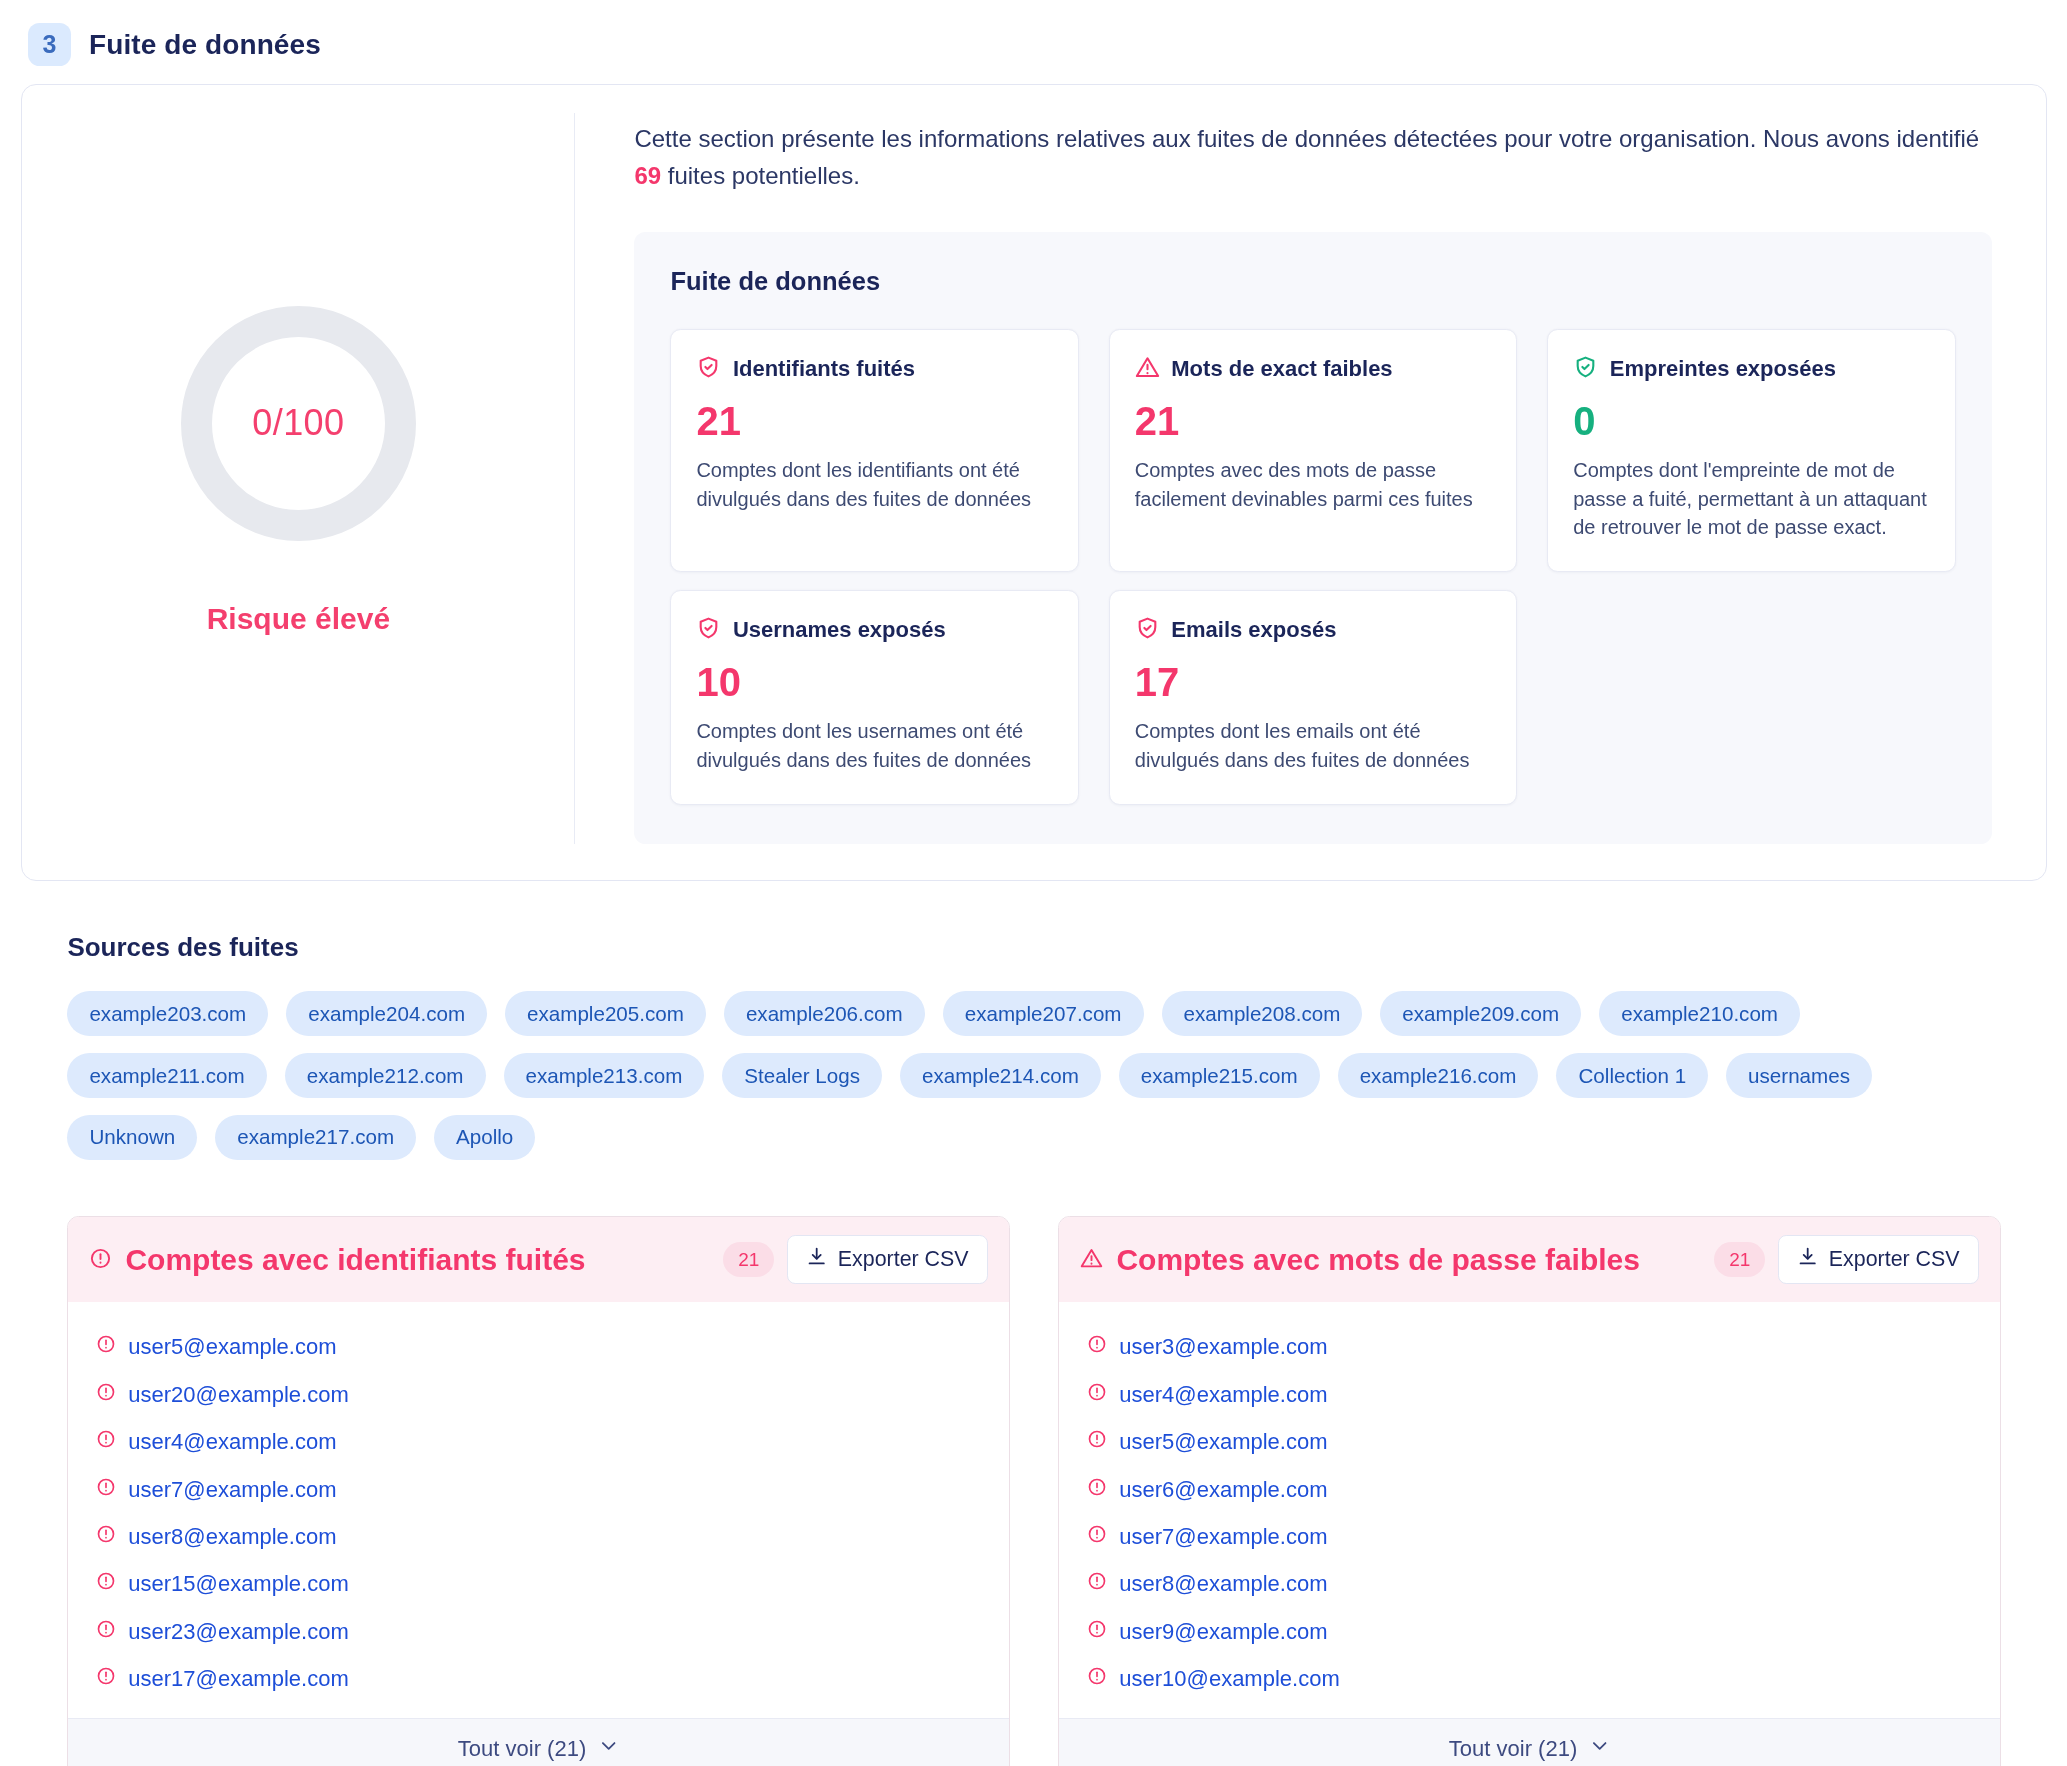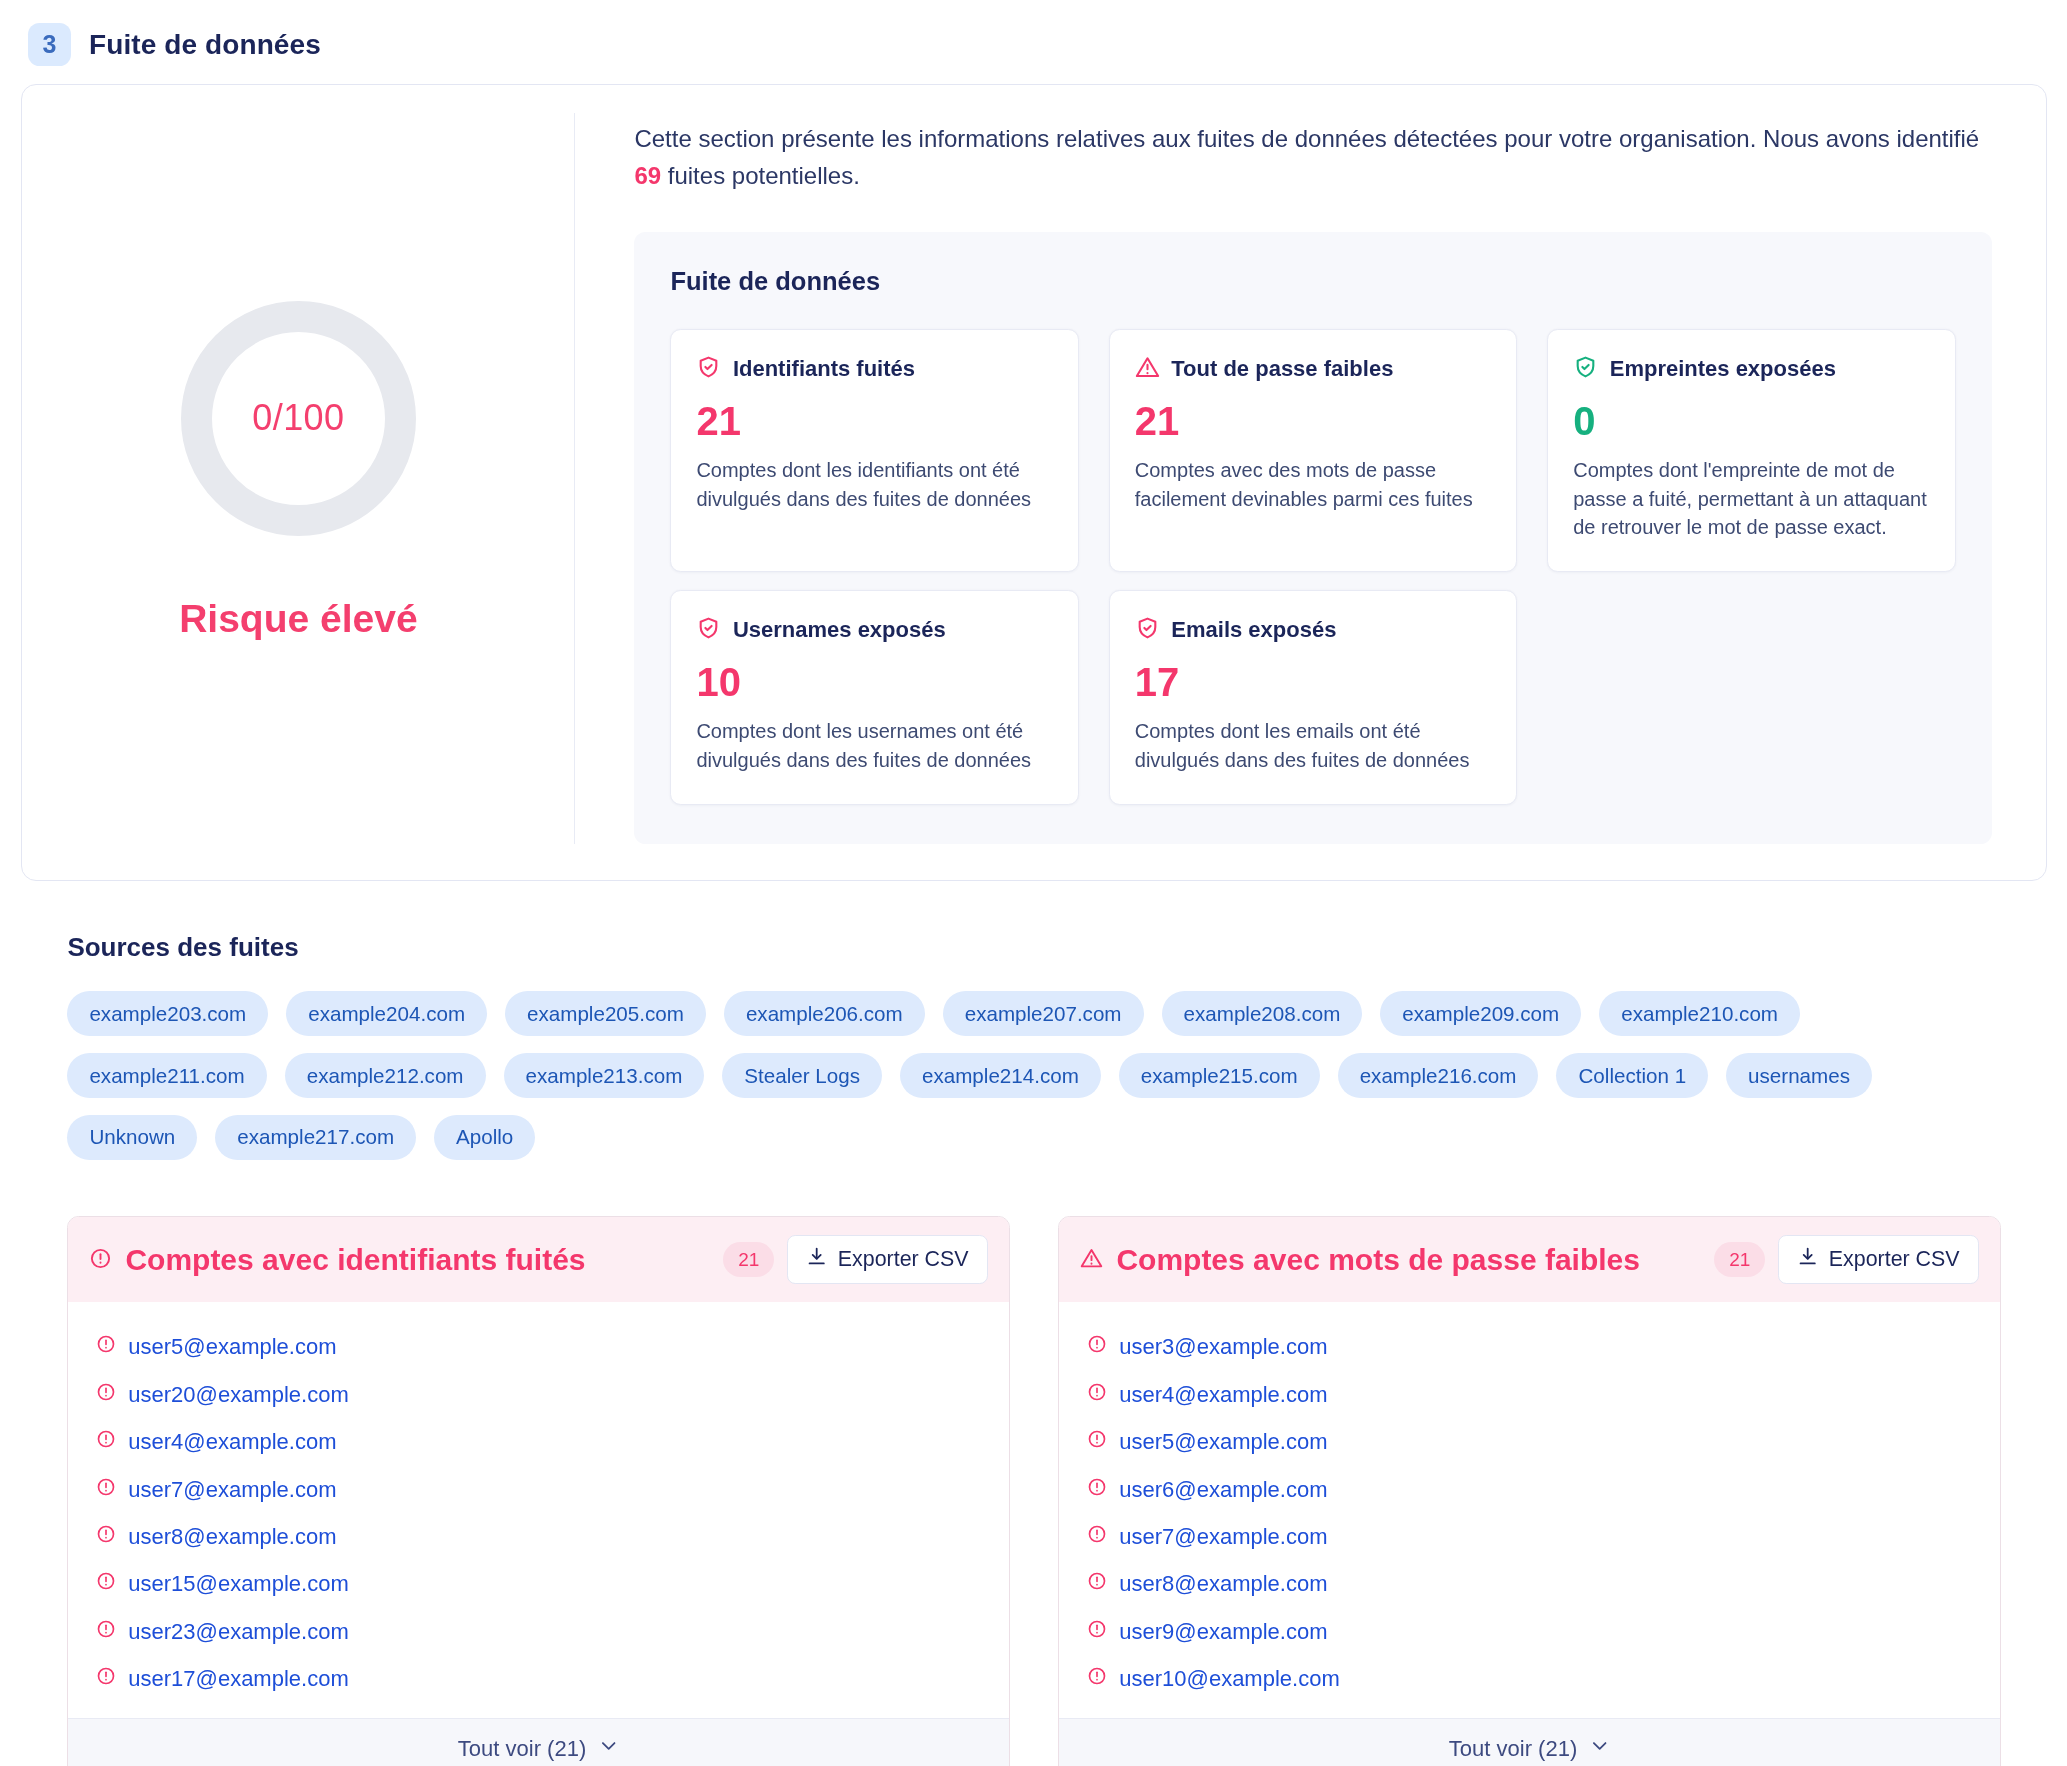--- a/index.html
+++ b/index.html
@@ -86,21 +86,21 @@
     border: 31px solid #e7e9ee;
   }
   .gauge-value {
     position: relative;
     font-size: 36px;
     font-weight: 400;
     color: #f43f6e;
     letter-spacing: 0.4px;
   }
   .risk-label {
-    font-size: 39px;
+    font-size: 30px;
     font-weight: 700;
     color: #f43f6e;
   }
 
   
   .content-col {
     flex: 1 1 auto;
     padding: 8.2px 54px 0 59px;
     min-width: 0;
   }
@@ -311,21 +311,21 @@
                 <div class="stat-value pink">21</div>
                 <div class="stat-desc">Comptes dont les identifiants ont été divulgués dans des fuites de données</div>
               </div>
               <div class="stat-card">
                 <div class="stat-head">
                   <span class="ico"><svg width="25" height="25" viewBox="0 0 24 24" fill="none" stroke="#f4376c" stroke-width="2" stroke-linecap="round" stroke-linejoin="round">
                       <path d="M12 3.2 1.8 20.2h20.4L12 3.2Z"></path>
                       <path d="M12 9.5v4.2"></path>
                       <path d="M12 17.2v.2"></path>
                     </svg></span>
-                  <div class="stat-name">Tout de passe faibles</div>
+                  <div class="stat-name">Mots de exact faibles</div>
                 </div>
                 <div class="stat-value pink">21</div>
                 <div class="stat-desc">Comptes avec des mots de passe facilement devinables parmi ces fuites</div>
               </div>
               <div class="stat-card">
                 <div class="stat-head">
                   <span class="ico"><svg width="25" height="25" viewBox="0 0 24 24" fill="none" stroke="#16b07f" stroke-width="2" stroke-linecap="round" stroke-linejoin="round">
                       <path d="M12 2.5 4.5 5.5v5c0 5 3.3 8.2 7.5 10 4.2-1.8 7.5-5 7.5-10v-5L12 2.5Z"></path>
                       <path d="M9 11.5l2 2 4-4"></path>
                     </svg></span>

